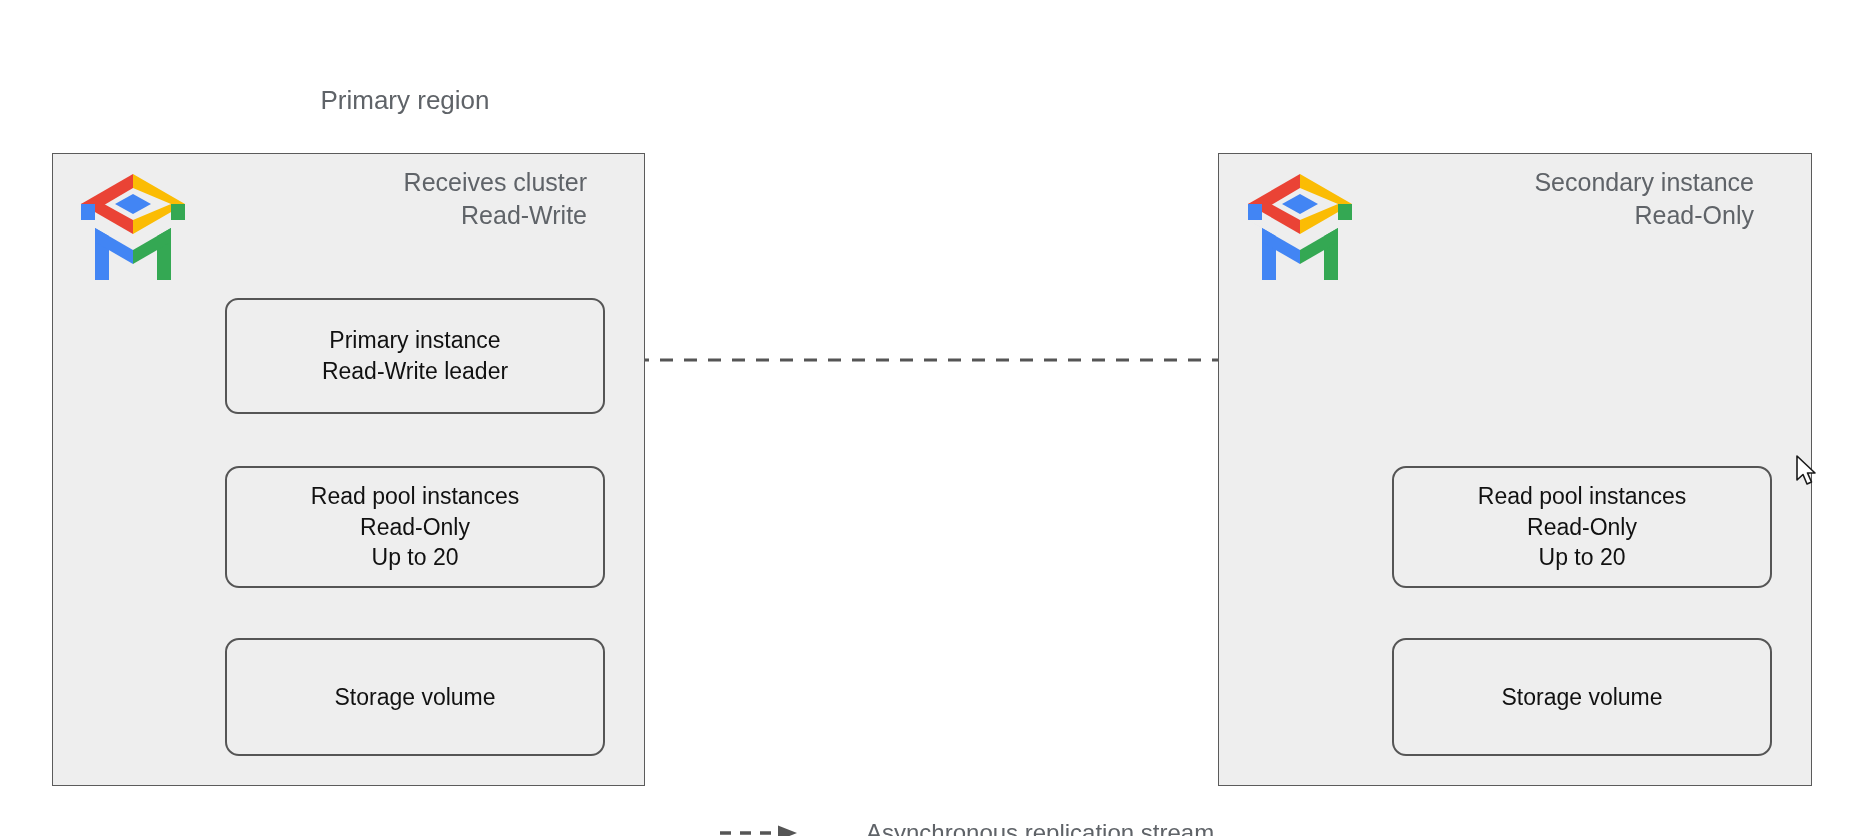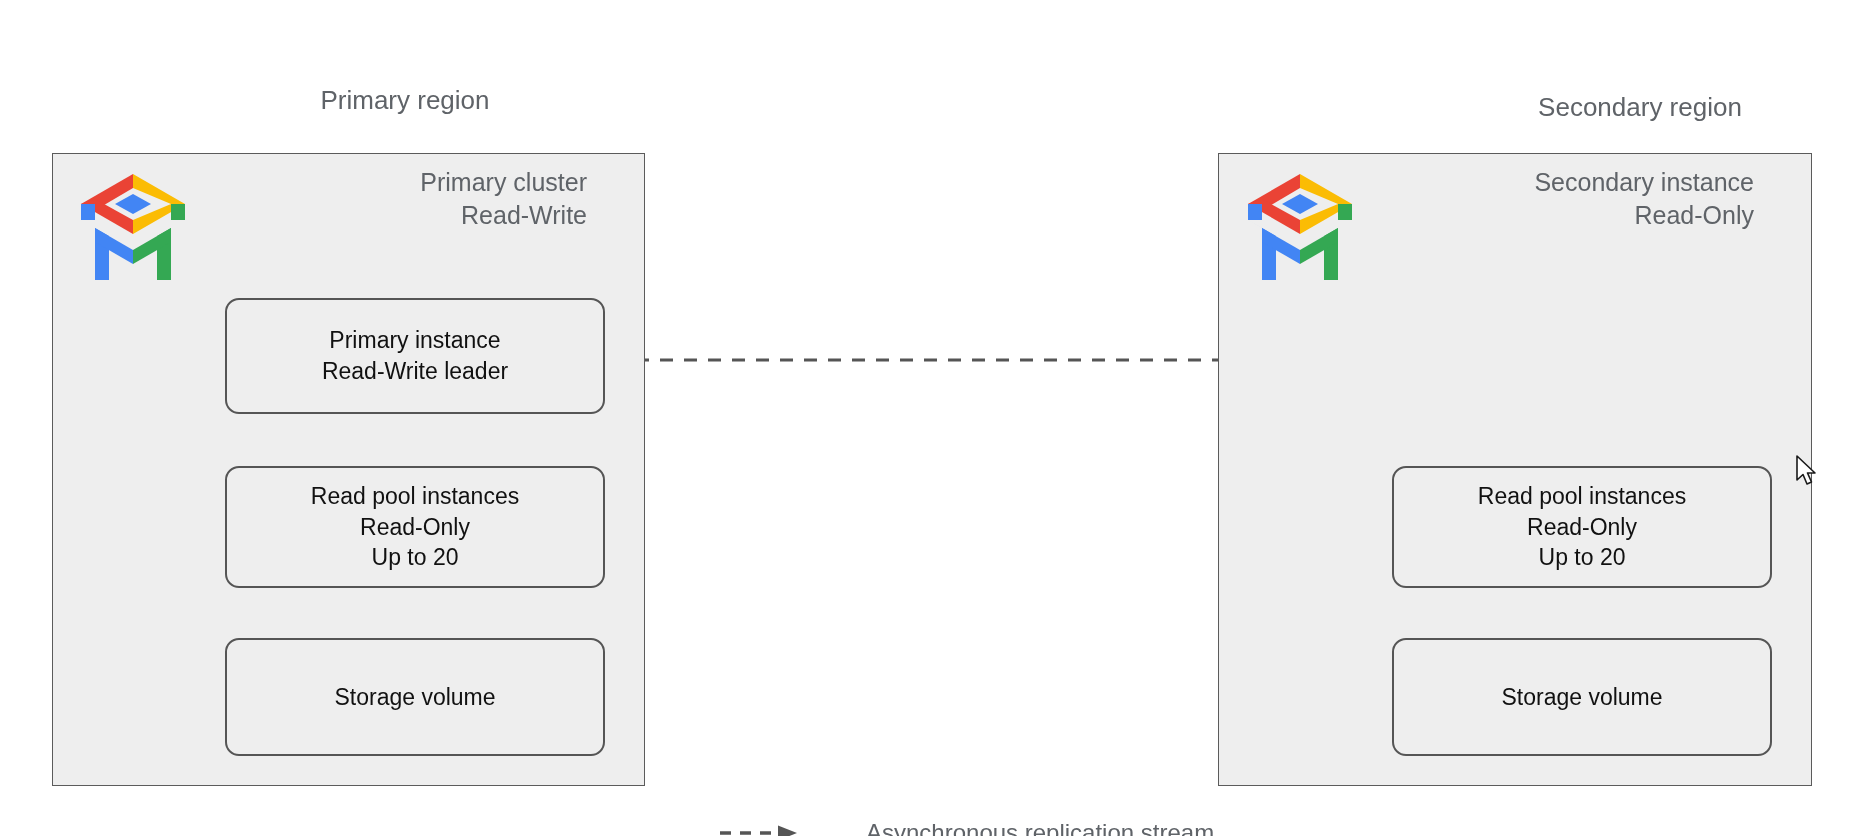--- a/index.html
+++ b/index.html
@@ -123,39 +123,38 @@
         <polygon points="17,70 55,92 55,106 17,84" fill="#4285f4"></polygon>
 
         <path d="M107,46 L107,62 L93,70 L93,122 L79,122 L79,78 L107,62 Z" fill="#34a853"></path>
         <polygon points="93,46 107,46 107,62 93,62" fill="#34a853"></polygon>
 
         <polygon points="93,70 55,92 55,106 93,84" fill="#34a853"></polygon>
       </g>
     </svg>
   </div>
 
-  <div class="cluster-title" style="left:215px;top:118px;width:372px;">Primary cluster
+  <div class="cluster-title" style="left:215px;top:118px;width:372px;">Receives cluster
 Read-Write</div>
 
-  <div class="node-box" style="left:225px;top:250px;width:380px;height:116px;">
+  <div class="node-box" style="left:225px;top:250px;width:380px;height:116px;border-radius:13px;">
     <span class="node-text">Primary instance
 Read-Write leader</span>
   </div>
 
   <div class="node-box" style="left:225px;top:418px;width:380px;height:122px;">
     <span class="node-text">Read pool instances
 Read-Only
 Up to 20</span>
   </div>
 
   <div class="node-box" style="left:225px;top:590px;width:380px;height:118px;">
     <span class="node-text">Storage volume</span>
   </div>
 
-  <div class="region-label" style="left:1490px;top:45px;width:300px;">Secondary region</div>
 
   <div class="cluster-box" style="left:1218px;top:105px;width:594px;height:633px;"></div>
 
   <div class="logo" style="left:1245px;top:110px;width:110px;height:130px;">
     <svg width="110" height="130" viewBox="0 0 110 130">
       <g stroke-linecap="butt" stroke-linejoin="miter">
         <polygon points="3,46 55,16 55,30 21,50 3,50" fill="#ea4335"></polygon>
         <polygon points="3,46 3,50 21,50 21,46" fill="#ea4335"></polygon>
         <polygon points="3,46 55,76 55,62 17,41" fill="#ea4335"></polygon>
         <polygon points="55,16 107,46 55,76 55,62 93,46 55,30" fill="#fbbc04"></polygon>

